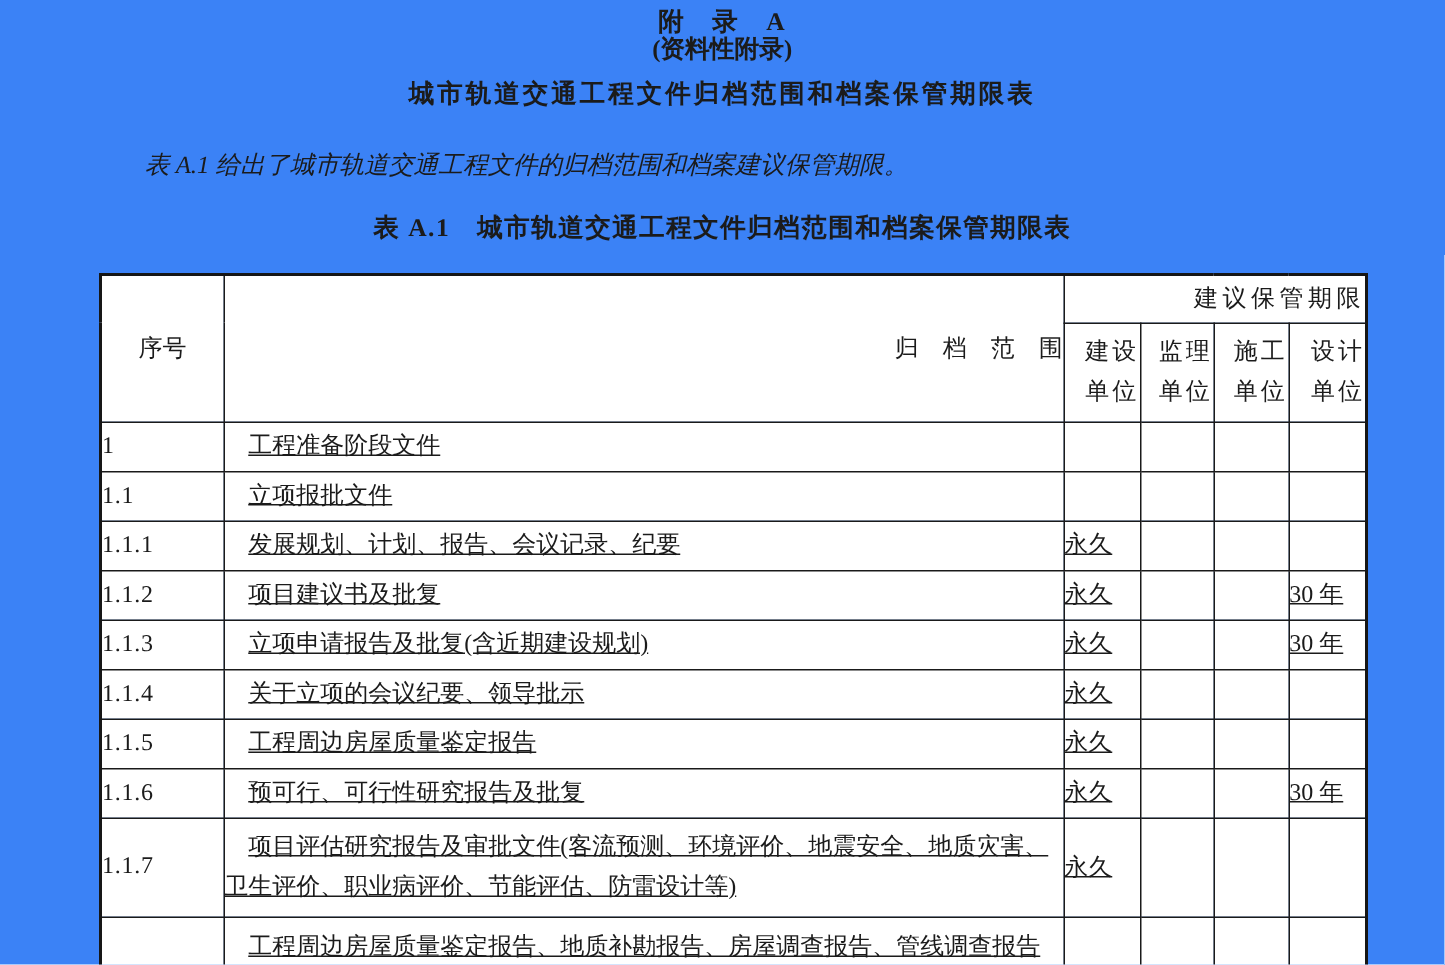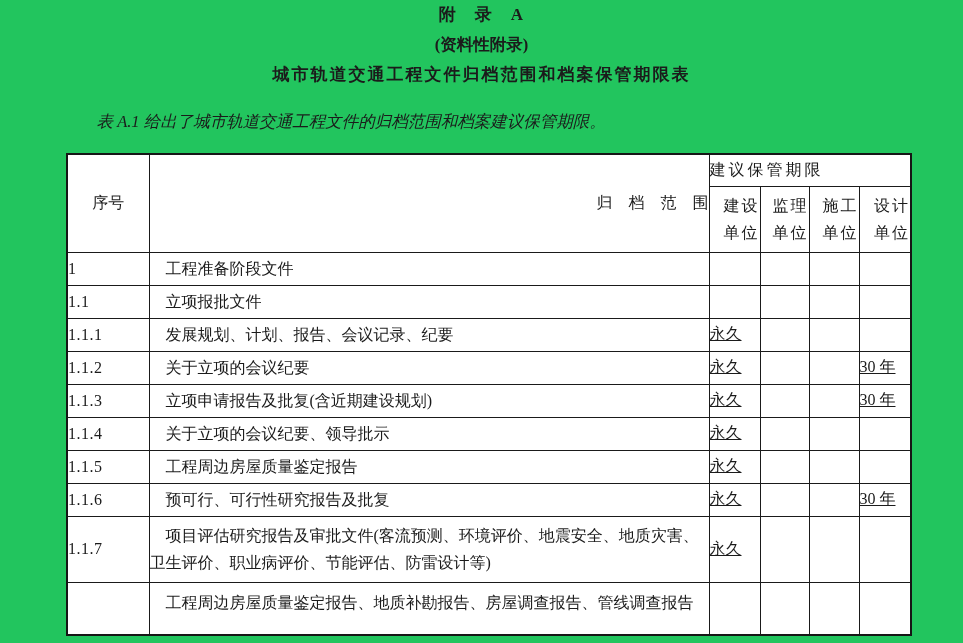--- a/index.html
+++ b/index.html
@@ -9,35 +9,34 @@
     width: 963px;
     height: 643px;
     overflow: hidden;
     font-family: "Liberation Serif", "DejaVu Serif", serif;
     color: #1b1b1b;
   }
   .page {
     position: relative;
     width: 963px;
     height: 643px;
-    background: #22c55e;
+    background: #3b82f6;
   }
   .doc-title {
     text-align: center;
     font-weight: bold;
     font-size: 17px;
     letter-spacing: 1px;
     padding-top: 6px;
     line-height: 18px;
   }
   .doc-subtitle {
     text-align: center;
     font-weight: bold;
     font-size: 16.5px;
-    margin-top: 12px;
     line-height: 18px;
   }
   .doc-heading {
     text-align: center;
     font-weight: bold;
     font-size: 17px;
     letter-spacing: 2px;
     margin-top: 11px;
     line-height: 20px;
   }
@@ -69,58 +68,60 @@
     font-weight: normal;
     font-size: 16px;
     padding: 0;
     vertical-align: middle;
     background: #ffffff;
   }
   tr.hdr-top   { height: 32px; }
   tr.hdr-units { height: 66px; }
   th.seq-h   { text-align: center; font-size: 16px; }
   th.scope-h { text-align: right; font-size: 16px; }
-  th.ret-h   { text-align: left; letter-spacing: 3px; font-size: 16px; }
+  th.ret-h   { text-align: right; letter-spacing: 3px; font-size: 16px; }
   th.unit-h  { text-align: right; letter-spacing: 2px; font-size: 16px; }
   th.unit-h span { display: block; line-height: 27px; }
   tbody tr { height: 33px; }
   tbody tr.row-tall { height: 66px; }
   tbody tr.row-partial { height: 53px; }
   tbody tr.row-partial td { vertical-align: top; }
   tbody tr.row-partial td.scope-cell { padding-top: 6px; }
   td.seq-cell {
     text-align: left;
     padding-left: 7px;
     font-size: 15.5px;
     letter-spacing: 0.5px;
   }
   td.scope-cell {
     text-align: left;
     padding-left: 6px;
     padding-right: 4px;
     text-indent: 16px;
     line-height: 27px;
+    text-decoration: underline;
   }
   td.unit-cell {
     white-space: nowrap;
     font-size: 15.5px;
     text-decoration: underline;
   }
 </style>
 </head>
 <body>
 
 <div class="page">
 
   <div class="doc-title">附　录　A</div>
   <div class="doc-subtitle">(资料性附录)</div>
   <div class="doc-heading">城市轨道交通工程文件归档范围和档案保管期限表</div>
 
   <p class="intro">表 A.1 给出了城市轨道交通工程文件的归档范围和档案建议保管期限。</p>
 
+  <div class="table-caption">表 A.1　城市轨道交通工程文件归档范围和档案保管期限表</div>
 
   <table class="archive">
     <colgroup>
       <col style="width:82px">
       <col style="width:560px">
       <col style="width:51px">
       <col style="width:49px">
       <col style="width:50px">
       <col style="width:52px">
     </colgroup>
@@ -169,21 +170,21 @@
       <tr>
         <td class="seq-cell">1.1.1</td>
         <td class="scope-cell">发展规划、计划、报告、会议记录、纪要</td>
         <td class="unit-cell">永久</td>
         <td class="unit-cell"></td>
         <td class="unit-cell"></td>
         <td class="unit-cell"></td>
       </tr>
       <tr>
         <td class="seq-cell">1.1.2</td>
-        <td class="scope-cell">关于立项的会议纪要</td>
+        <td class="scope-cell">项目建议书及批复</td>
         <td class="unit-cell">永久</td>
         <td class="unit-cell"></td>
         <td class="unit-cell"></td>
         <td class="unit-cell">30 年</td>
       </tr>
       <tr>
         <td class="seq-cell">1.1.3</td>
         <td class="scope-cell">立项申请报告及批复(含近期建设规划)</td>
         <td class="unit-cell">永久</td>
         <td class="unit-cell"></td>

